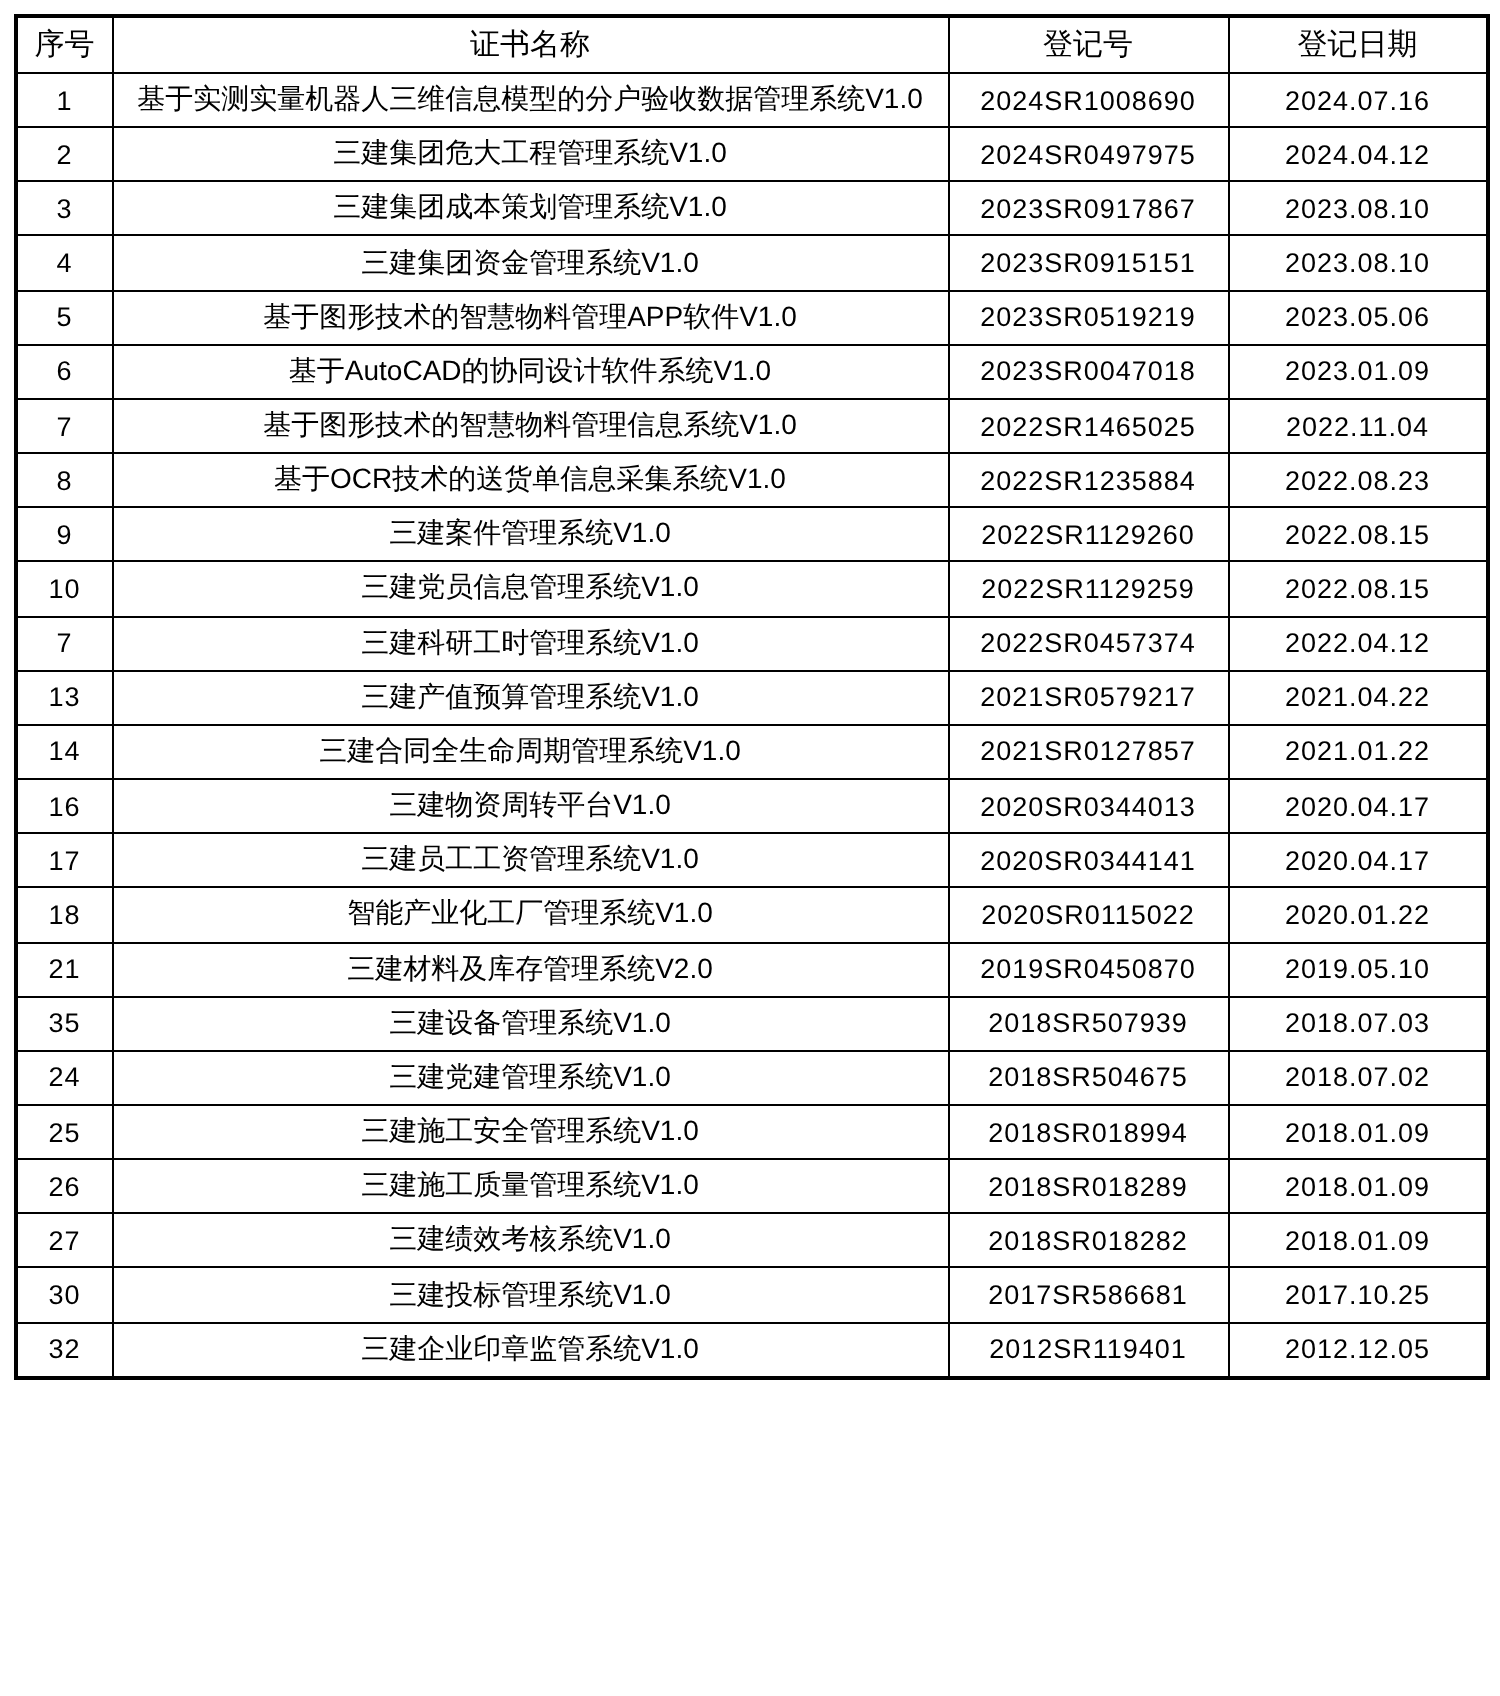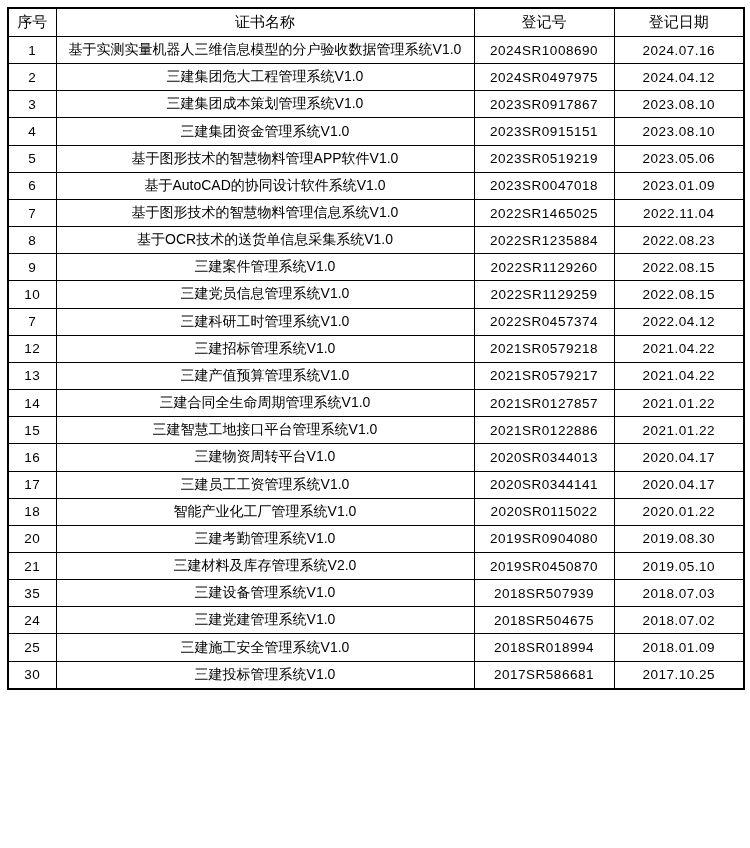--- a/index.html
+++ b/index.html
@@ -140,47 +140,35 @@
     <td class="c-date">2022.08.15</td>
   </tr>
 
   <tr>
     <td class="c-no">7</td>
     <td class="c-name">三建科研工时管理系统V1.0</td>
     <td class="c-reg">2022SR0457374</td>
     <td class="c-date">2022.04.12</td>
   </tr>
 
-  <tr>
-    <td class="c-no">12</td>
-    <td class="c-name">三建招标管理系统V1.0</td>
-    <td class="c-reg">2021SR0579218</td>
-    <td class="c-date">2021.04.22</td>
-  </tr>
 
   <tr>
     <td class="c-no">13</td>
     <td class="c-name">三建产值预算管理系统V1.0</td>
     <td class="c-reg">2021SR0579217</td>
     <td class="c-date">2021.04.22</td>
   </tr>
 
   <tr>
     <td class="c-no">14</td>
     <td class="c-name">三建合同全生命周期管理系统V1.0</td>
     <td class="c-reg">2021SR0127857</td>
     <td class="c-date">2021.01.22</td>
   </tr>
 
-  <tr>
-    <td class="c-no">15</td>
-    <td class="c-name">三建智慧工地接口平台管理系统V1.0</td>
-    <td class="c-reg">2021SR0122886</td>
-    <td class="c-date">2021.01.22</td>
-  </tr>
 
   <tr>
     <td class="c-no">16</td>
     <td class="c-name">三建物资周转平台V1.0</td>
     <td class="c-reg">2020SR0344013</td>
     <td class="c-date">2020.04.17</td>
   </tr>
 
   <tr>
     <td class="c-no">17</td>
@@ -190,26 +178,20 @@
   </tr>
 
   <tr>
     <td class="c-no">18</td>
     <td class="c-name">智能产业化工厂管理系统V1.0</td>
     <td class="c-reg">2020SR0115022</td>
     <td class="c-date">2020.01.22</td>
   </tr>
 
 
-  <tr>
-    <td class="c-no">20</td>
-    <td class="c-name">三建考勤管理系统V1.0</td>
-    <td class="c-reg">2019SR0904080</td>
-    <td class="c-date">2019.08.30</td>
-  </tr>
 
   <tr>
     <td class="c-no">21</td>
     <td class="c-name">三建材料及库存管理系统V2.0</td>
     <td class="c-reg">2019SR0450870</td>
     <td class="c-date">2019.05.10</td>
   </tr>
 
 
   <tr>
@@ -226,27 +208,45 @@
     <td class="c-date">2018.07.02</td>
   </tr>
 
   <tr>
     <td class="c-no">25</td>
     <td class="c-name">三建施工安全管理系统V1.0</td>
     <td class="c-reg">2018SR018994</td>
     <td class="c-date">2018.01.09</td>
   </tr>
 
-
+  <tr>
+    <td class="c-no">26</td>
+    <td class="c-name">三建施工质量管理系统V1.0</td>
+    <td class="c-reg">2018SR018289</td>
+    <td class="c-date">2018.01.09</td>
+  </tr>
+
+  <tr>
+    <td class="c-no">27</td>
+    <td class="c-name">三建绩效考核系统V1.0</td>
+    <td class="c-reg">2018SR018282</td>
+    <td class="c-date">2018.01.09</td>
+  </tr>
 
 
 
   <tr>
     <td class="c-no">30</td>
     <td class="c-name">三建投标管理系统V1.0</td>
     <td class="c-reg">2017SR586681</td>
     <td class="c-date">2017.10.25</td>
   </tr>
 
 
+  <tr>
+    <td class="c-no">32</td>
+    <td class="c-name">三建企业印章监管系统V1.0</td>
+    <td class="c-reg">2012SR119401</td>
+    <td class="c-date">2012.12.05</td>
+  </tr>
 </tbody>
   </table>
 </div>
 
 </body></html>

